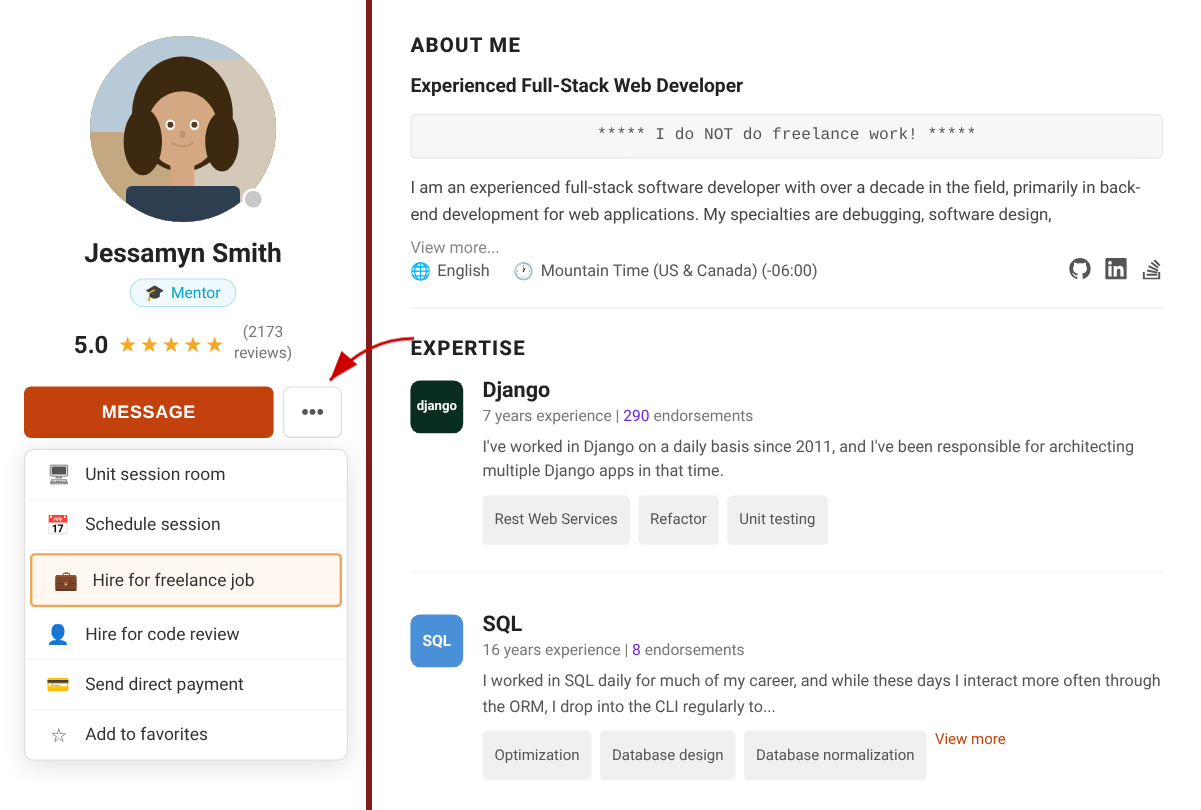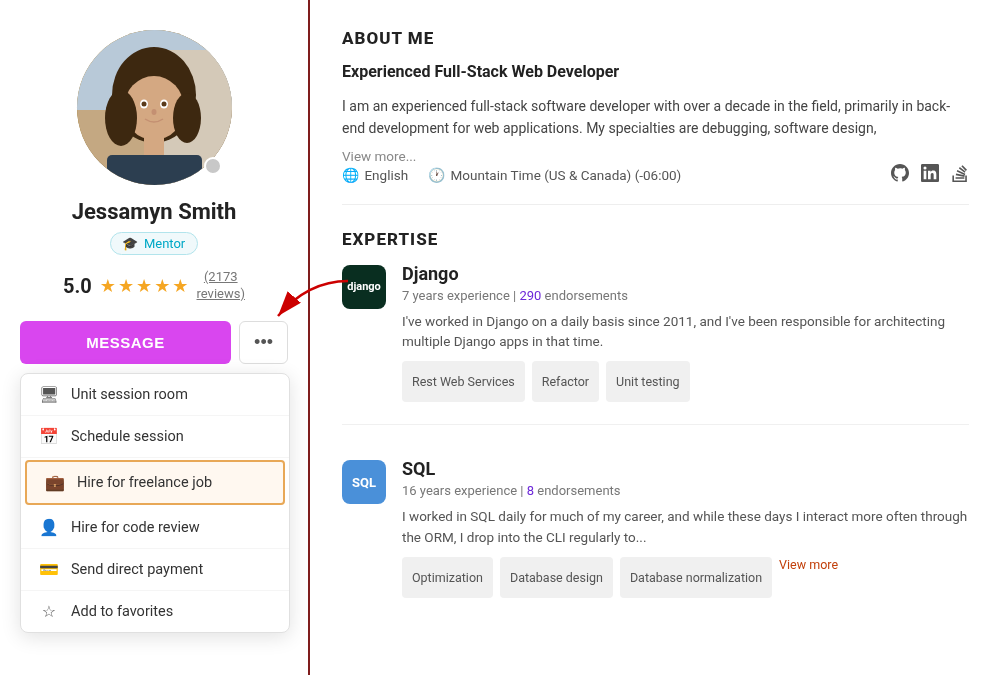--- a/index.html
+++ b/index.html
@@ -11,21 +11,21 @@
       height: 675px;
       overflow: hidden;
       display: flex;
     }
 
     
     .sidebar {
       width: 310px;
       min-width: 310px;
       background: #fff;
-      border-right: 2px solid #7f1d1d;
+      border-right: 5px solid #7f1d1d;
       display: flex;
       flex-direction: column;
       align-items: center;
       padding: 30px 20px 20px;
       position: relative;
     }
 
     .avatar-wrap {
       position: relative;
       margin-bottom: 14px;
@@ -105,34 +105,33 @@
     .star {
       color: #f5a623;
       font-size: 18px;
     }
 
     .reviews {
       font-size: 13px;
       color: #777;
       text-align: center;
       line-height: 1.3;
-      text-decoration: underline;
     }
 
     .buttons-row {
       display: flex;
       gap: 8px;
       width: 100%;
       margin-bottom: 16px;
       position: relative;
     }
 
     .btn-message {
       flex: 1;
-      background: #d946ef;
+      background: #c2410c;
       color: #fff;
       border: none;
       border-radius: 6px;
       padding: 12px 0;
       font-size: 15px;
       font-weight: 700;
       letter-spacing: 0.5px;
       cursor: pointer;
       text-transform: uppercase;
     }
@@ -498,20 +497,21 @@
     <div class="badge-circle badge-yellow">
       <span>★</span>
     </div>
   </div>
 </div>
 
 <div class="main-content">
   <h2 class="section-title">ABOUT ME</h2>
   <p class="subtitle">Experienced Full-Stack Web Developer</p>
 
+  <div class="notice-box">***** I do NOT do freelance work! *****</div>
 
   <p class="bio-text">I am an experienced full-stack software developer with over a decade in the field, primarily in back-end development for web applications. My specialties are debugging, software design,</p>
   <a class="view-more">View more...</a>
 
   <div class="meta-row">
     <div class="meta-item">
       <span class="meta-icon">🌐</span>
       <span>English</span>
     </div>
     <div class="meta-item">

